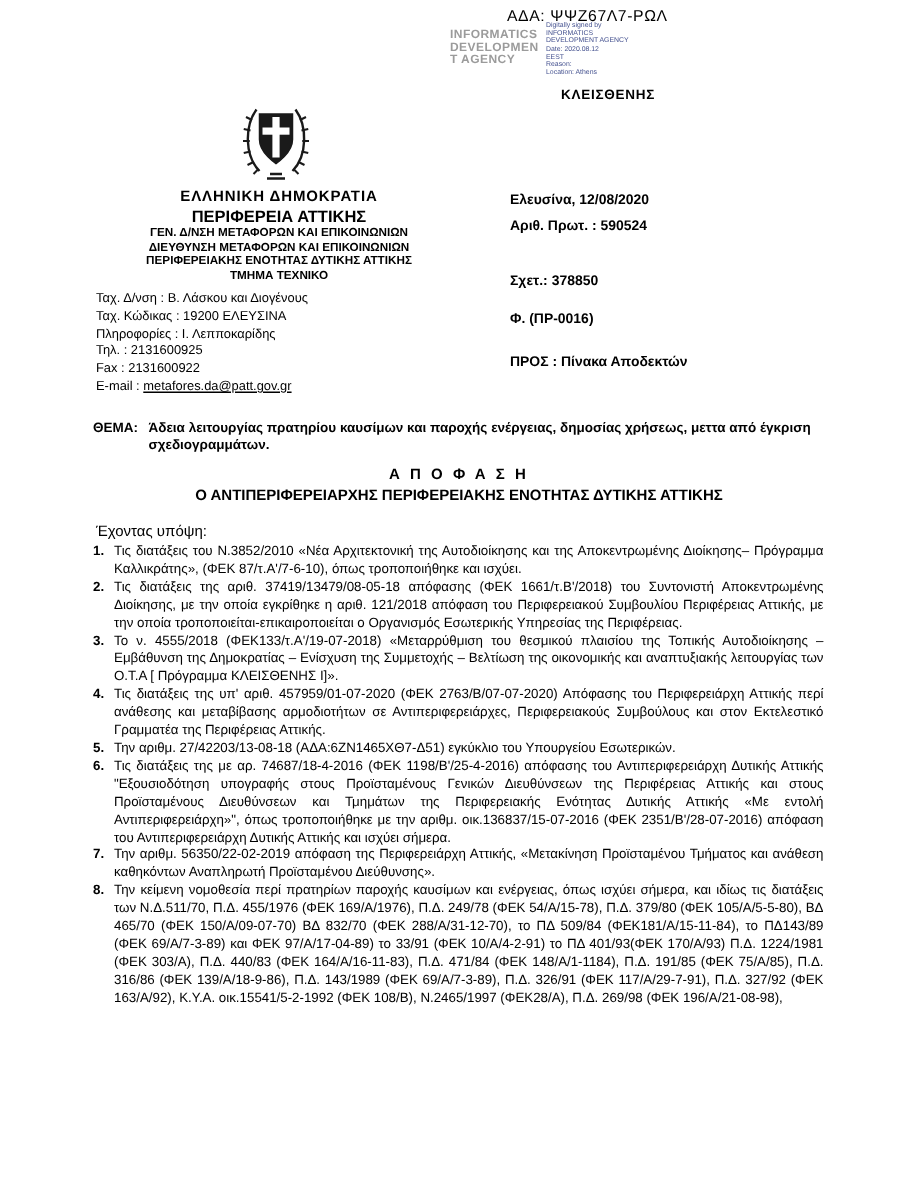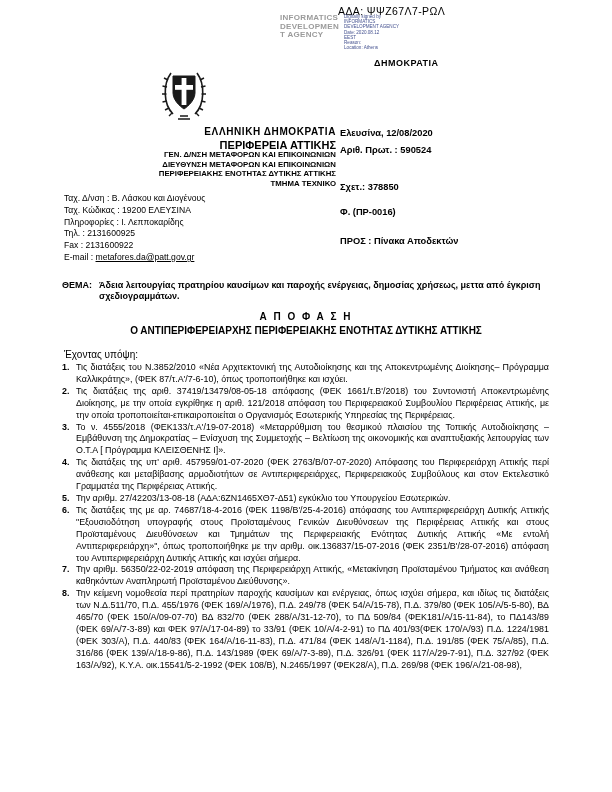--- a/index.html
+++ b/index.html
@@ -7,30 +7,30 @@
     position:relative;
     width:612px; height:792px;
     margin:0 auto;
     background:#ffffff;
     font-family:"Liberation Sans", sans-serif;
     color:#000;
     overflow:hidden;
   }
   
   .ada { position:absolute; top:5px; left:338px; font-size:10.5px; letter-spacing:0.4px; }
-  .sig-stamp { position:absolute; top:14px; left:280px; display:flex; gap:5px; align-items:flex-start; }
+  .sig-stamp { position:absolute; top:14px; left:300px; display:flex; gap:5px; align-items:center; }
   .sig-agency { color:#9b9b9b; font-weight:bold; font-size:8px; line-height:8.5px; letter-spacing:0.3px; }
   .sig-details { color:#44518f; font-size:4.6px; line-height:5.2px; }
   .anartitea { position:absolute; top:58px; left:374px; font-size:9px; font-weight:bold; letter-spacing:0.5px; }
 
   
   .emblem { position:absolute; top:68px; left:160px; }
 
   
-  .sender-head { position:absolute; top:126px; left:36px; width:300px; text-align:right; }
+  .sender-head { position:absolute; top:126px; left:36px; width:300px; text-align:center; }
   .sender-head .republic { font-size:10px; font-weight:bold; letter-spacing:0.6px; margin-bottom:4px; }
   .sender-head .org-line { font-size:7.8px; font-weight:bold; line-height:9.4px; }
   .sender-head .org-line.first { font-size:11px; }
   .contact { position:absolute; top:193px; left:64px; font-size:8.6px; line-height:11.8px; }
   .contact .email-link { text-decoration:underline; color:#000; cursor:pointer; }
 
   
   .refs { position:absolute; top:128px; left:340px; width:210px; font-size:9.3px; font-weight:bold; }
   .refs .r-date    { margin-bottom:7px; }
   .refs .r-prot    { margin-bottom:27px; }
@@ -72,21 +72,21 @@
       <div>Digitally signed by</div>
       <div>INFORMATICS</div>
       <div>DEVELOPMENT AGENCY</div>
       <div>Date: 2020.08.12</div>
       <div>EEST</div>
       <div>Reason:</div>
       <div>Location: Athens</div>
     </div>
   </div>
 
-  <div class="anartitea">ΔΗΜΟΚΡΑΤΙΑ</div>
+  <div class="anartitea">ΚΛΕΙΣΘΕΝΗΣ</div>
 
   <div class="emblem">
     <svg width="48" height="54" viewBox="0 0 48 54">
       <path d="M11 5 C3 16 3 36 13 46" fill="none" stroke="#1a1a1a" stroke-width="1.6"></path>
       <path d="M37 5 C45 16 45 36 35 46" fill="none" stroke="#1a1a1a" stroke-width="1.6"></path>
       <path d="M8 12 l-4 -2 M7 19 l-4.5 -1 M6.5 26 l-4.5 0 M7 33 l-4.5 1 M9 40 l-4 2 M12 45 l-3 3" stroke="#1a1a1a" stroke-width="1.4" fill="none"></path>
       <path d="M40 12 l4 -2 M41 19 l4.5 -1 M41.5 26 l4.5 0 M41 33 l4.5 1 M39 40 l4 2 M36 45 l3 3" stroke="#1a1a1a" stroke-width="1.4" fill="none"></path>
       <path d="M13 8 h22 v17 c0 9 -11 16 -11 16 s-11 -7 -11 -16 z" fill="#1a1a1a" stroke="#1a1a1a" stroke-width="1"></path>
       <rect x="21.6" y="10" width="4.8" height="27" fill="#ffffff"></rect>
       <rect x="15" y="17" width="18" height="4.8" fill="#ffffff"></rect>

